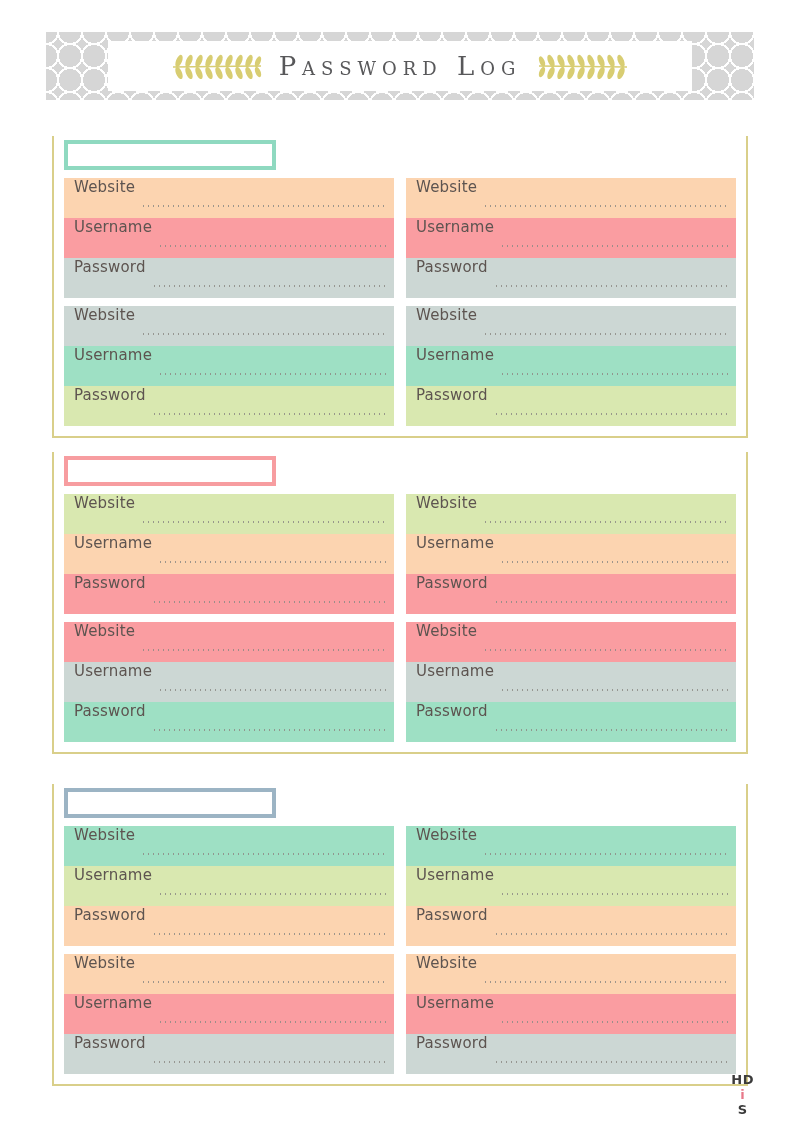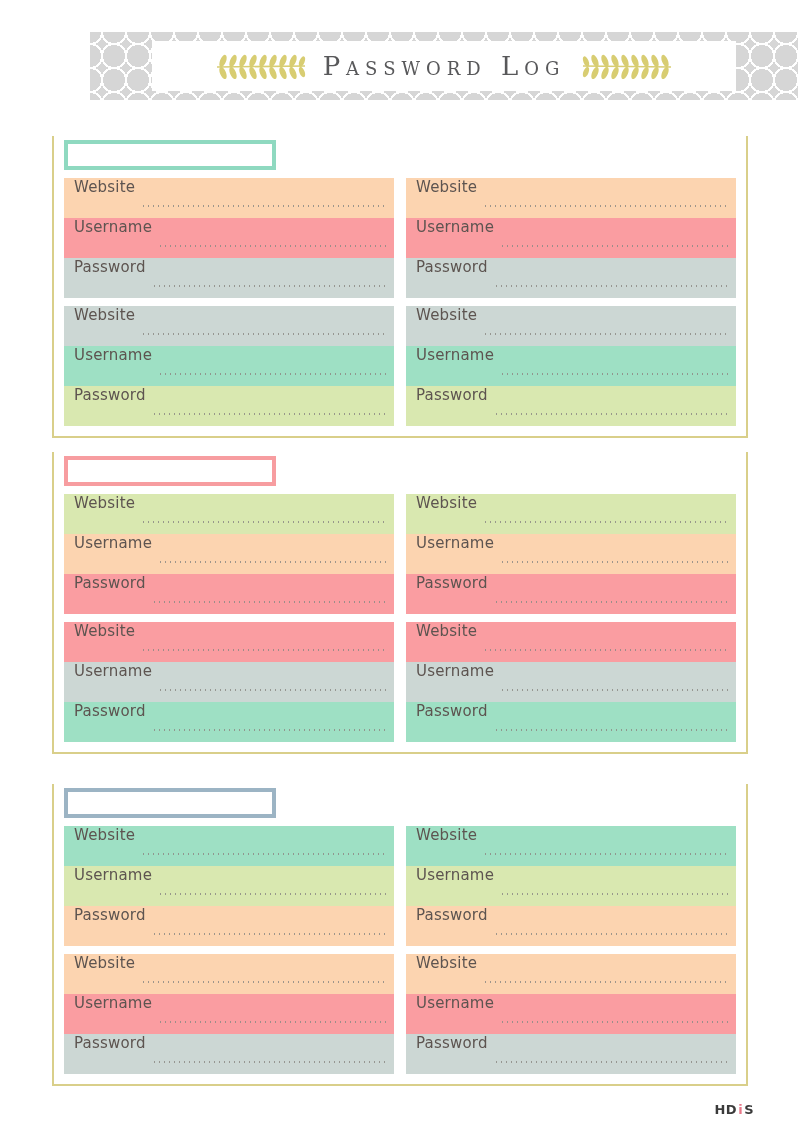--- a/index.html
+++ b/index.html
@@ -13,21 +13,20 @@
   
   .header{
     position:absolute;left:46px;top:32px;width:708px;height:68px;
     background-color:#d6d6d6;
     background-image:
       radial-gradient(circle at 0 0,   transparent 11px, #ffffff 11px, #ffffff 13px, transparent 13px),
       radial-gradient(circle at 24px 0, transparent 11px, #ffffff 11px, #ffffff 13px, transparent 13px),
       radial-gradient(circle at 0 24px, transparent 11px, #ffffff 11px, #ffffff 13px, transparent 13px),
       radial-gradient(circle at 24px 24px, transparent 11px, #ffffff 11px, #ffffff 13px, transparent 13px);
     background-size:24px 24px;
-    margin-left:44px;
   }
   .header-inner{
     position:absolute;left:62px;top:9px;width:584px;height:50px;
     background:#ffffff;
     display:flex;align-items:center;justify-content:center;gap:14px;
   }
   .banner-title{
     font-family:"DejaVu Serif",serif;
     font-size:26px;letter-spacing:6px;color:#58585a;
     white-space:nowrap;font-weight:400;
@@ -74,21 +73,21 @@
     content:"";position:absolute;left:0;right:0;bottom:11px;height:2px;
     background-image:radial-gradient(circle, #8d8a85 0.9px, transparent 1.1px);
     background-size:5px 2px;background-repeat:repeat-x;
     opacity:.85;
   }
 
   
   .watermark{
     position:absolute;right:46px;bottom:14px;
     font-family:"DejaVu Sans",sans-serif;font-size:13px;font-weight:bold;
-    color:#3b3b3b;letter-spacing:.5px;display:flex;align-items:center;
+    color:#3b3b3b;letter-spacing:.5px;display:flex;align-items:center;flex-direction:column;
   }
   .watermark .wm-sep{color:#e8798a;font-weight:bold;margin:0 1px;}
 </style>
 </head>
 <body>
 
 <div class="page">
 
   <div class="header">
     <div class="header-inner">

